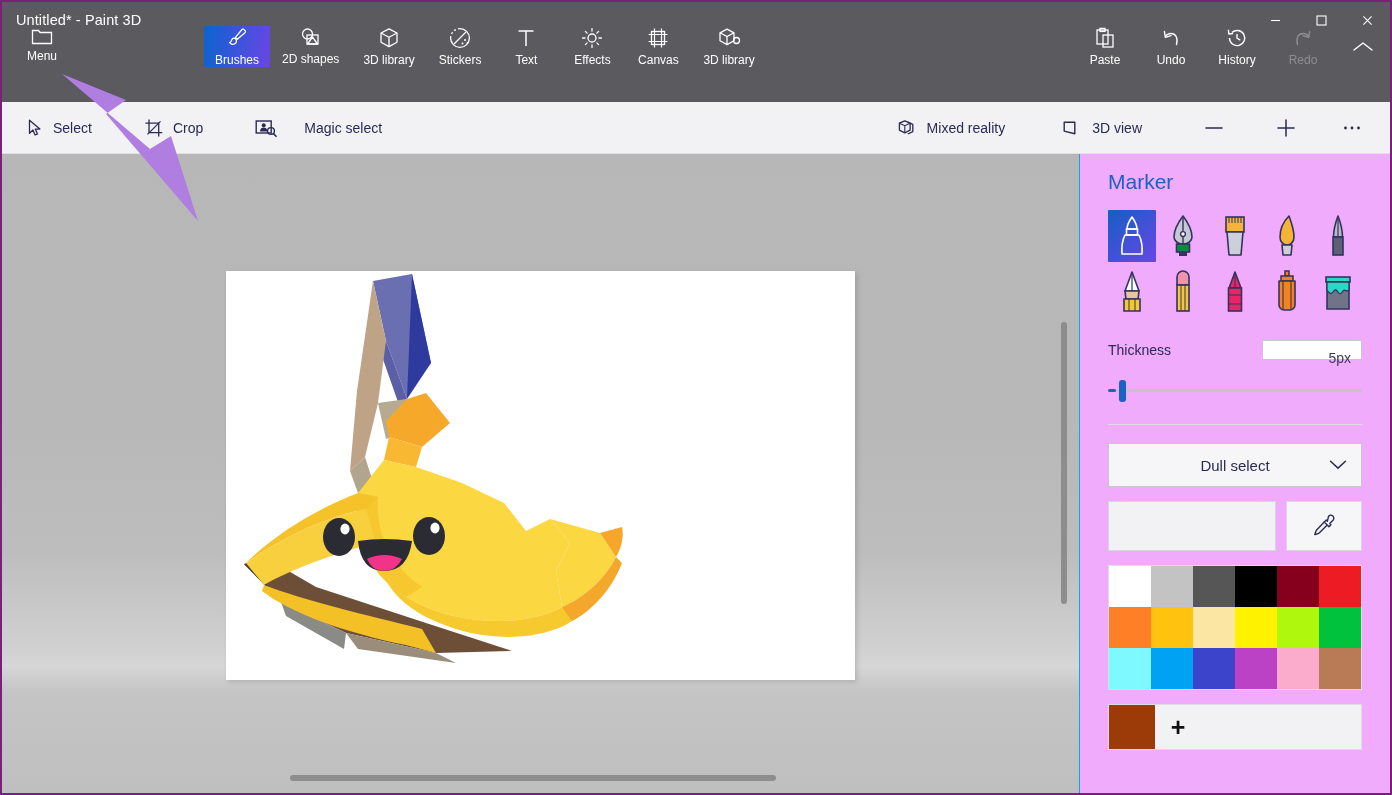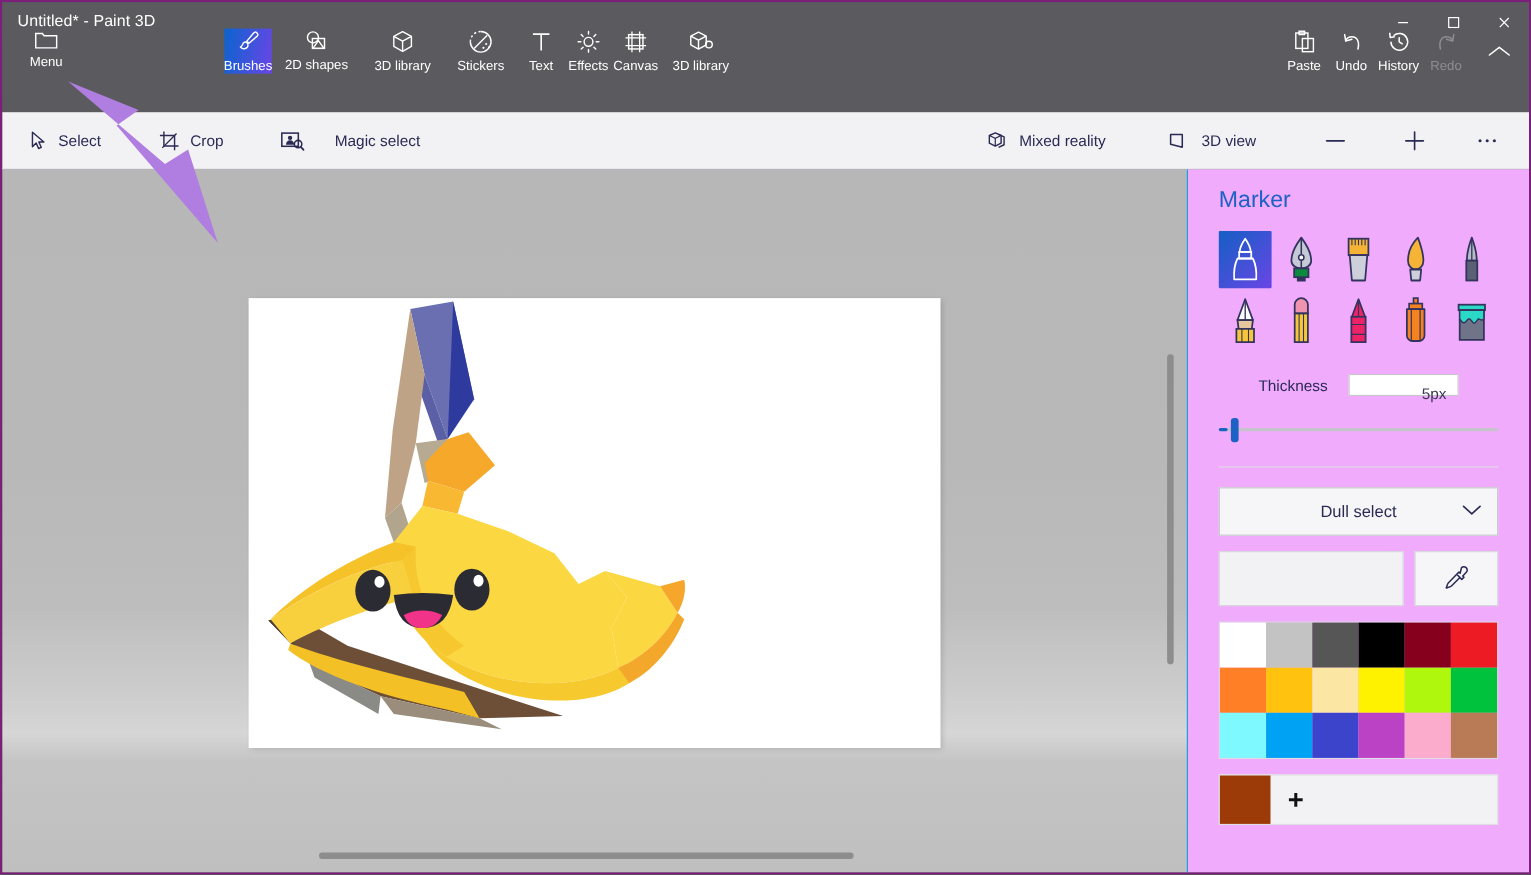--- a/index.html
+++ b/index.html
@@ -38,21 +38,21 @@
   }
 
   
   .ribbon {
     position: absolute; left: 0; top: 24px;
     width: 1388px; height: 64px;
     background: #5b5b5f;
     display: flex; align-items: flex-start;
   }
   .rib-item {
-    width: 43px;
+    width: 66px;
     display: flex; flex-direction: column;
     align-items: center; justify-content: center;
     color: #ffffff; font-size: 12px;
     gap: 3px;
     cursor: default;
   }
   .rib-item .lbl { white-space: nowrap; font-size: 12px; }
   .rib-item.wide { width: auto; padding: 0 12px; }
   .rib-item.menu { width: 80px; }
   .rib-item.active {
@@ -136,21 +136,21 @@
   .brush-cell {
     height: 52px;
     display: flex; align-items: center; justify-content: center;
     border-radius: 1px;
   }
   .brush-cell.selected {
     background: linear-gradient(135deg, #145fc4 0%, #6a45e6 100%);
   }
 
   .thick-row {
-    display: flex; align-items: center; justify-content: center;
+    display: flex; align-items: center; justify-content: space-between;
     margin-top: 6px;
     gap: 19px;
   }
   .thick-label { color: #2a2a55; font-size: 14px; }
   .thick-input {
     width: 100px; height: 20px;
     border: 1px solid #c6c6cc; background: #ffffff;
     color: #3a3a55; font-size: 14px;
     text-align: right; padding-right: 10px;
     line-height: 34px;

